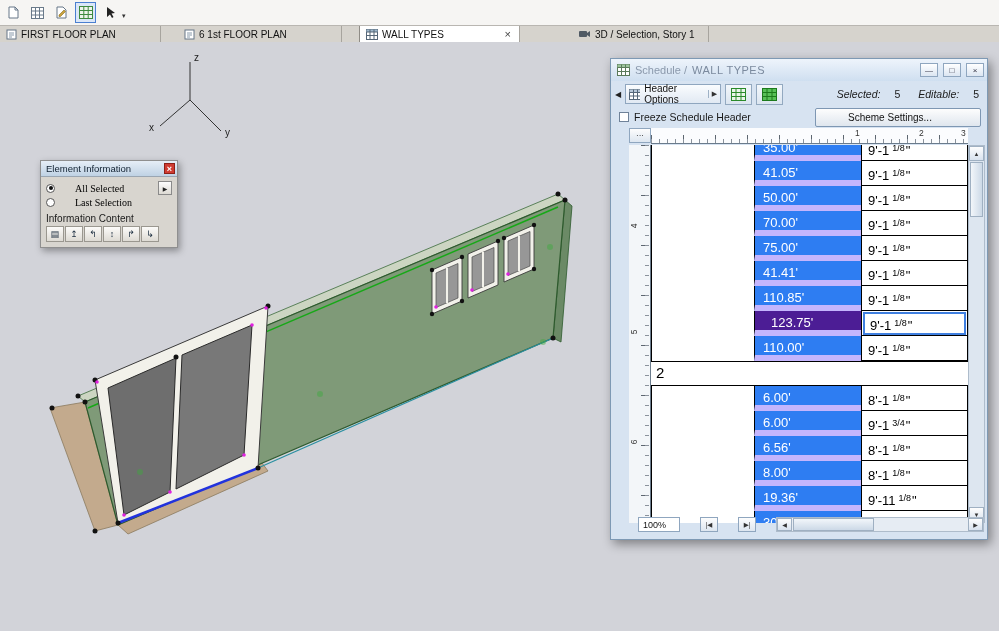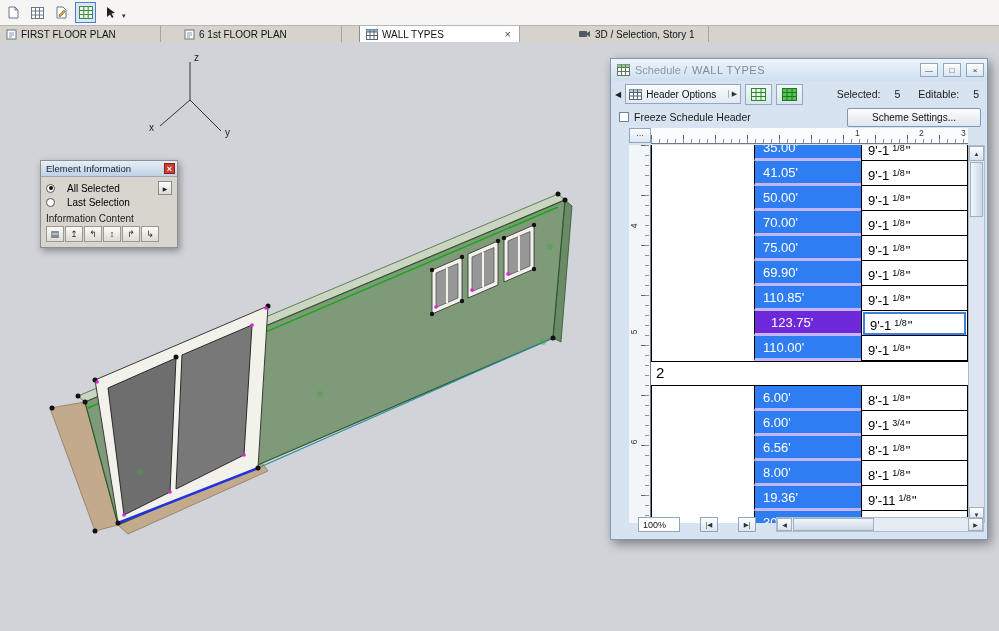--- a/index.html
+++ b/index.html
@@ -21,72 +21,72 @@
   
   .canvas{position:absolute;left:0;top:42px;width:999px;height:589px;background:#d2d3d9;}
   .scene{position:absolute;left:0;top:0;}
 
   
   .elinfo{position:absolute;left:40px;top:118px;width:136px;background:#d8d5cf;border:1px solid #8f8f8f;box-shadow:2px 3px 7px rgba(0,0,0,.35);font-size:10px;z-index:2;}
   .elinfo-title{height:15px;background:linear-gradient(#e6eef7,#bfd2e4);display:flex;align-items:center;padding:0 2px 0 5px;border-bottom:1px solid #9aa6b2;}
   .elinfo-title .ttl{flex:1;font-size:9.5px;color:#102030;}
   .elinfo-close{width:11px;height:11px;background:#cf3b31;color:#fff;font-size:9px;font-weight:bold;line-height:10px;text-align:center;border:1px solid #8d1f17;box-sizing:border-box;}
   .elinfo-body{padding:4px 5px 5px 5px;}
-  .radio-row{display:flex;align-items:center;height:14px;gap:12px;}
+  .radio-row{display:flex;align-items:center;height:14px;gap:20px;font-family:Liberation Serif, serif;}
   .radio{width:9px;height:9px;border:1px solid #555;border-radius:50%;background:#fff;position:relative;box-sizing:border-box;flex:0 0 auto;}
   .radio.checked:after{content:"";position:absolute;left:1.5px;top:1.5px;width:4px;height:4px;border-radius:50%;background:#111;}
   .flyout-btn{margin-left:auto;width:12px;height:12px;border:1px solid #8a8a8a;background:linear-gradient(#fdfdfd,#dddad3);font-size:6px;color:#222;display:flex;align-items:center;justify-content:center;}
   .il{margin:4px 0 2px 0;color:#1a1a1a;}
   .icon-row{display:flex;gap:1px;}
   .mini-btn{width:18px;height:16px;border:1px solid #9a978f;background:linear-gradient(#fcfbf9,#dedbd4);display:flex;align-items:center;justify-content:center;font-size:9px;color:#234;box-sizing:border-box;}
   .info-box{margin-top:3px;height:56px;background:#fff;border:1px solid #8a8a8a;position:relative;box-sizing:border-box;}
   .info-lines{position:absolute;left:3px;top:2px;right:12px;font-size:8.5px;line-height:11px;color:#111;}
   .ibox-scroll{position:absolute;right:0;top:0;width:10px;height:100%;background:#d8d5cf;border-left:1px solid #a0a0a0;display:flex;flex-direction:column;justify-content:space-between;align-items:center;box-sizing:border-box;}
   .ibox-arrow{font-size:6px;color:#333;line-height:8px;}
 
   
   .schedule{position:absolute;left:610px;top:16px;width:378px;height:482px;background:#d7e3f1;border:1px solid #7e99b4;box-shadow:3px 4px 10px rgba(0,0,0,.4);z-index:3;box-sizing:border-box;}
   .sched-title{height:22px;display:flex;align-items:center;gap:5px;padding:0 3px 0 6px;background:linear-gradient(#eef4fb,#cfdff0);}
   .sched-title .tprefix{font-size:11px;color:#8b99ac;}
   .sched-title .tname{font-size:11px;color:#7b8a9e;letter-spacing:.5px;}
   .sched-title .spacer{flex:1;}
   .winbtn{width:18px;height:14px;border:1px solid #8fa6bf;background:linear-gradient(#ffffff,#dce6f2);font-size:8px;color:#334;display:flex;align-items:center;justify-content:center;box-sizing:border-box;}
   .sched-toolbar{height:26px;display:flex;align-items:center;padding:0 6px 0 4px;gap:4px;}
   .collapse-btn{font-size:8px;color:#222;}
-  .combo{height:20px;width:116px;border:1px solid #8fa6bf;background:linear-gradient(#fafcfe,#e1e9f3);display:flex;align-items:center;gap:4px;padding:0 3px;box-sizing:border-box;font-size:10px;color:#111;}
+  .combo{height:20px;width:96px;border:1px solid #8fa6bf;background:linear-gradient(#fafcfe,#e1e9f3);display:flex;align-items:center;gap:4px;padding:0 3px;box-sizing:border-box;font-size:10px;color:#111;}
   .combo .carrow{margin-left:auto;border-left:1px solid #9fb2c6;padding-left:3px;font-size:7px;color:#333;}
   .toolbtn{width:27px;height:21px;border:1px solid #93a9c0;background:linear-gradient(#f3f7fb,#dbe5f0);display:flex;align-items:center;justify-content:center;box-sizing:border-box;}
-  .count-label{font-size:10.5px;color:#1a1a1a;}
+  .count-label{font-size:10.5px;color:#1a1a1a;font-style:italic;}
   .count-val{font-size:10.5px;color:#1a1a1a;margin:0 14px 0 10px;}
   .sched-freeze{height:20px;display:flex;align-items:center;padding:0 6px 0 8px;}
   .checkbox{width:10px;height:10px;border:1px solid #6f8299;background:#fff;margin-right:5px;box-sizing:border-box;}
   .freeze-label{font-size:10.5px;color:#1a1a1a;flex:1;}
-  .scheme-btn{width:132px;height:17px;border:1px solid #7e97b3;border-radius:2px;background:linear-gradient(#fdfdfd,#dfe6ee);font-size:10px;color:#111;display:flex;align-items:center;justify-content:center;}
+  .scheme-btn{width:132px;height:17px;border:1px solid #7e97b3;border-radius:2px;background:linear-gradient(#fdfdfd,#dfe6ee);font-size:10px;color:#111;display:flex;align-items:center;justify-content:flex-start;padding-left:32px;}
   .sched-rulerrow{position:relative;height:18px;}
   .corner-btn{position:absolute;left:18px;top:1px;width:22px;height:15px;border:1px solid #8fa6bf;background:linear-gradient(#fdfdfd,#dde6f0);font-size:8px;color:#333;display:flex;align-items:center;justify-content:center;box-sizing:border-box;}
   .hruler{position:absolute;left:40px;top:1px;width:317px;height:16px;border-bottom:1px solid #6a7b8c;box-sizing:border-box;
     background:
       repeating-linear-gradient(to right,#8a929c 0 1px,transparent 1px 8px) left 0 bottom 0/100% 4px no-repeat,
       repeating-linear-gradient(to right,#5d6670 0 1px,transparent 1px 32px) left 0 bottom 0/100% 8px no-repeat,
       #fbfcfe;}
   .hrnum{position:absolute;top:0;font-size:8.5px;color:#333;}
   .sched-body{position:absolute;left:0;top:86px;width:100%;height:378px;}
   .vruler{position:absolute;left:18px;top:0;width:22px;height:100%;box-sizing:border-box;border-right:1px solid #6a7b8c;
     background:
       repeating-linear-gradient(to bottom,#8a929c 0 1px,transparent 1px 10px) right 1px top 0/4px 100% no-repeat,
       repeating-linear-gradient(to bottom,#5d6670 0 1px,transparent 1px 50px) right 1px top 0/8px 100% no-repeat,
       #f3f6f9;}
   .vrnum{position:absolute;left:3px;font-size:8.5px;color:#333;transform:rotate(-90deg);}
   .table-wrap{position:absolute;left:40px;top:0;width:317px;height:100%;overflow:hidden;background:#fff;}
   .srow{display:flex;height:25px;box-sizing:border-box;}
   .cell{box-sizing:border-box;}
   .c-blank{width:103px;background:#fff;border-left:1px solid #000;}
-  .c-len{width:107px;background:#2e7df2;color:#fff;font-size:13px;line-height:24px;padding-left:8px;border-left:1px solid #000;border-bottom:3px solid #c4b5fd;}
+  .c-len{width:107px;background:#2e7df2;color:#fff;font-size:13px;line-height:24px;padding-left:8px;border-left:1px solid #000;border-bottom:6px solid #c4b5fd;}
   .c-h{width:107px;background:#fff;color:#000;font-size:13px;line-height:24px;padding-left:6px;border-left:1px solid #000;border-right:1px solid #000;border-bottom:1px solid #000;}
-  .srow.selected .c-len{background:#6d28d9;padding-left:16px;}
+  .srow.selected .c-len{background:#4c1d95;padding-left:16px;}
   .c-h.editing{padding:0;}
   .editbox{display:block;height:23px;margin:1px 1px 0 1px;border:2px solid #3f7fe0;background:#fff;line-height:18px;padding-left:5px;box-sizing:border-box;}
   .h-frac{font-size:9px;vertical-align:4px;margin:0 1px 0 3px;}
   .srow.group{border-top:1px solid #000;border-bottom:1px solid #000;background:#fff;height:25px;}
   .c-group{width:100%;font-size:15px;line-height:22px;padding-left:5px;background:#fff;box-sizing:border-box;}
   .vscroll{position:absolute;left:357px;top:0;width:17px;height:100%;background:#dde6f0;border:1px solid #aebccb;box-sizing:border-box;}
   .vs-btn{position:absolute;left:0;width:15px;height:15px;background:linear-gradient(#fdfdfd,#d8e2ee);border:1px solid #9fb0c2;font-size:6px;color:#333;display:flex;align-items:center;justify-content:center;box-sizing:border-box;}
   .vs-thumb{position:absolute;left:1px;top:16px;width:13px;height:55px;background:linear-gradient(90deg,#f2f6fa,#ccd9e7);border:1px solid #9fb0c2;box-sizing:border-box;}
   .sched-bottom{position:absolute;left:3px;right:3px;bottom:3px;height:23px;display:flex;align-items:center;gap:20px;margin-left:24px;}
   .zoom-combo{width:42px;height:15px;border:1px solid #8fa6bf;background:#fff;font-size:9px;color:#111;display:flex;align-items:center;padding-left:4px;box-sizing:border-box;}
@@ -379,21 +379,21 @@
                 <div class="cell c-len">70.00'</div>
                 <div class="cell c-h"><span class="hval"><span class="h-main">9'-1</span><span class="h-frac">1/8</span><span class="h-suf">"</span></span></div>
               </div>
               <div class="srow">
                 <div class="cell c-blank"></div>
                 <div class="cell c-len">75.00'</div>
                 <div class="cell c-h"><span class="hval"><span class="h-main">9'-1</span><span class="h-frac">1/8</span><span class="h-suf">"</span></span></div>
               </div>
               <div class="srow">
                 <div class="cell c-blank"></div>
-                <div class="cell c-len">69.90'</div>
+                <div class="cell c-len">41.41'</div>
                 <div class="cell c-h"><span class="hval"><span class="h-main">9'-1</span><span class="h-frac">1/8</span><span class="h-suf">"</span></span></div>
               </div>
               <div class="srow">
                 <div class="cell c-blank"></div>
                 <div class="cell c-len">110.85'</div>
                 <div class="cell c-h"><span class="hval"><span class="h-main">9'-1</span><span class="h-frac">1/8</span><span class="h-suf">"</span></span></div>
               </div>
               <div class="srow selected">
                 <div class="cell c-blank"></div>
                 <div class="cell c-len">123.75'</div>

